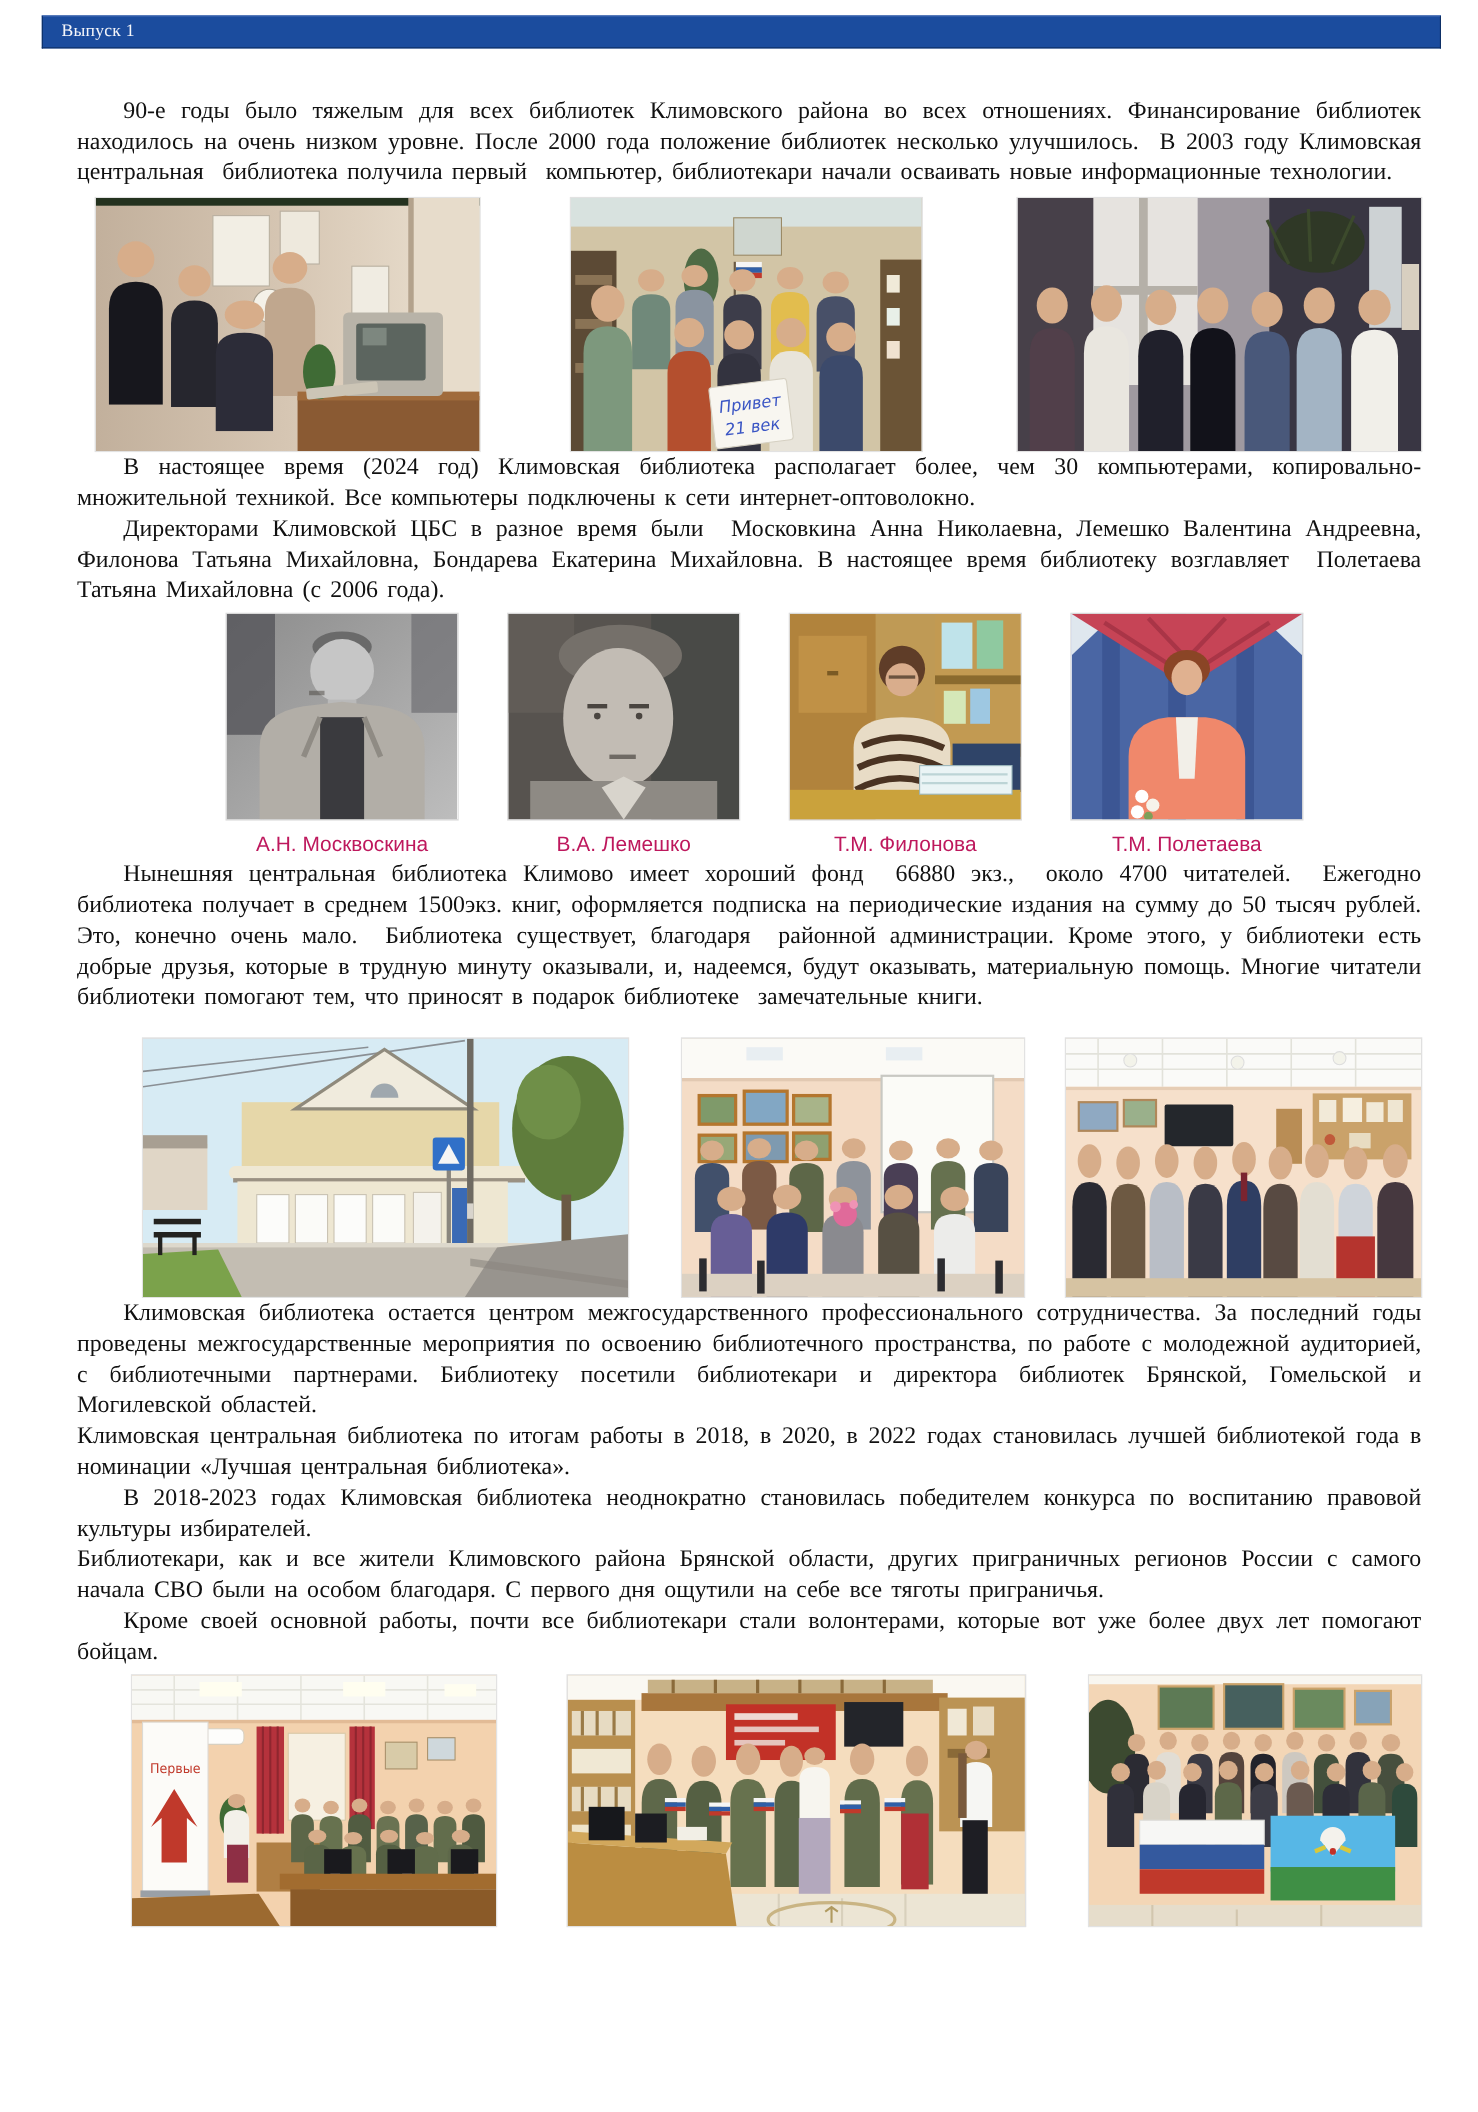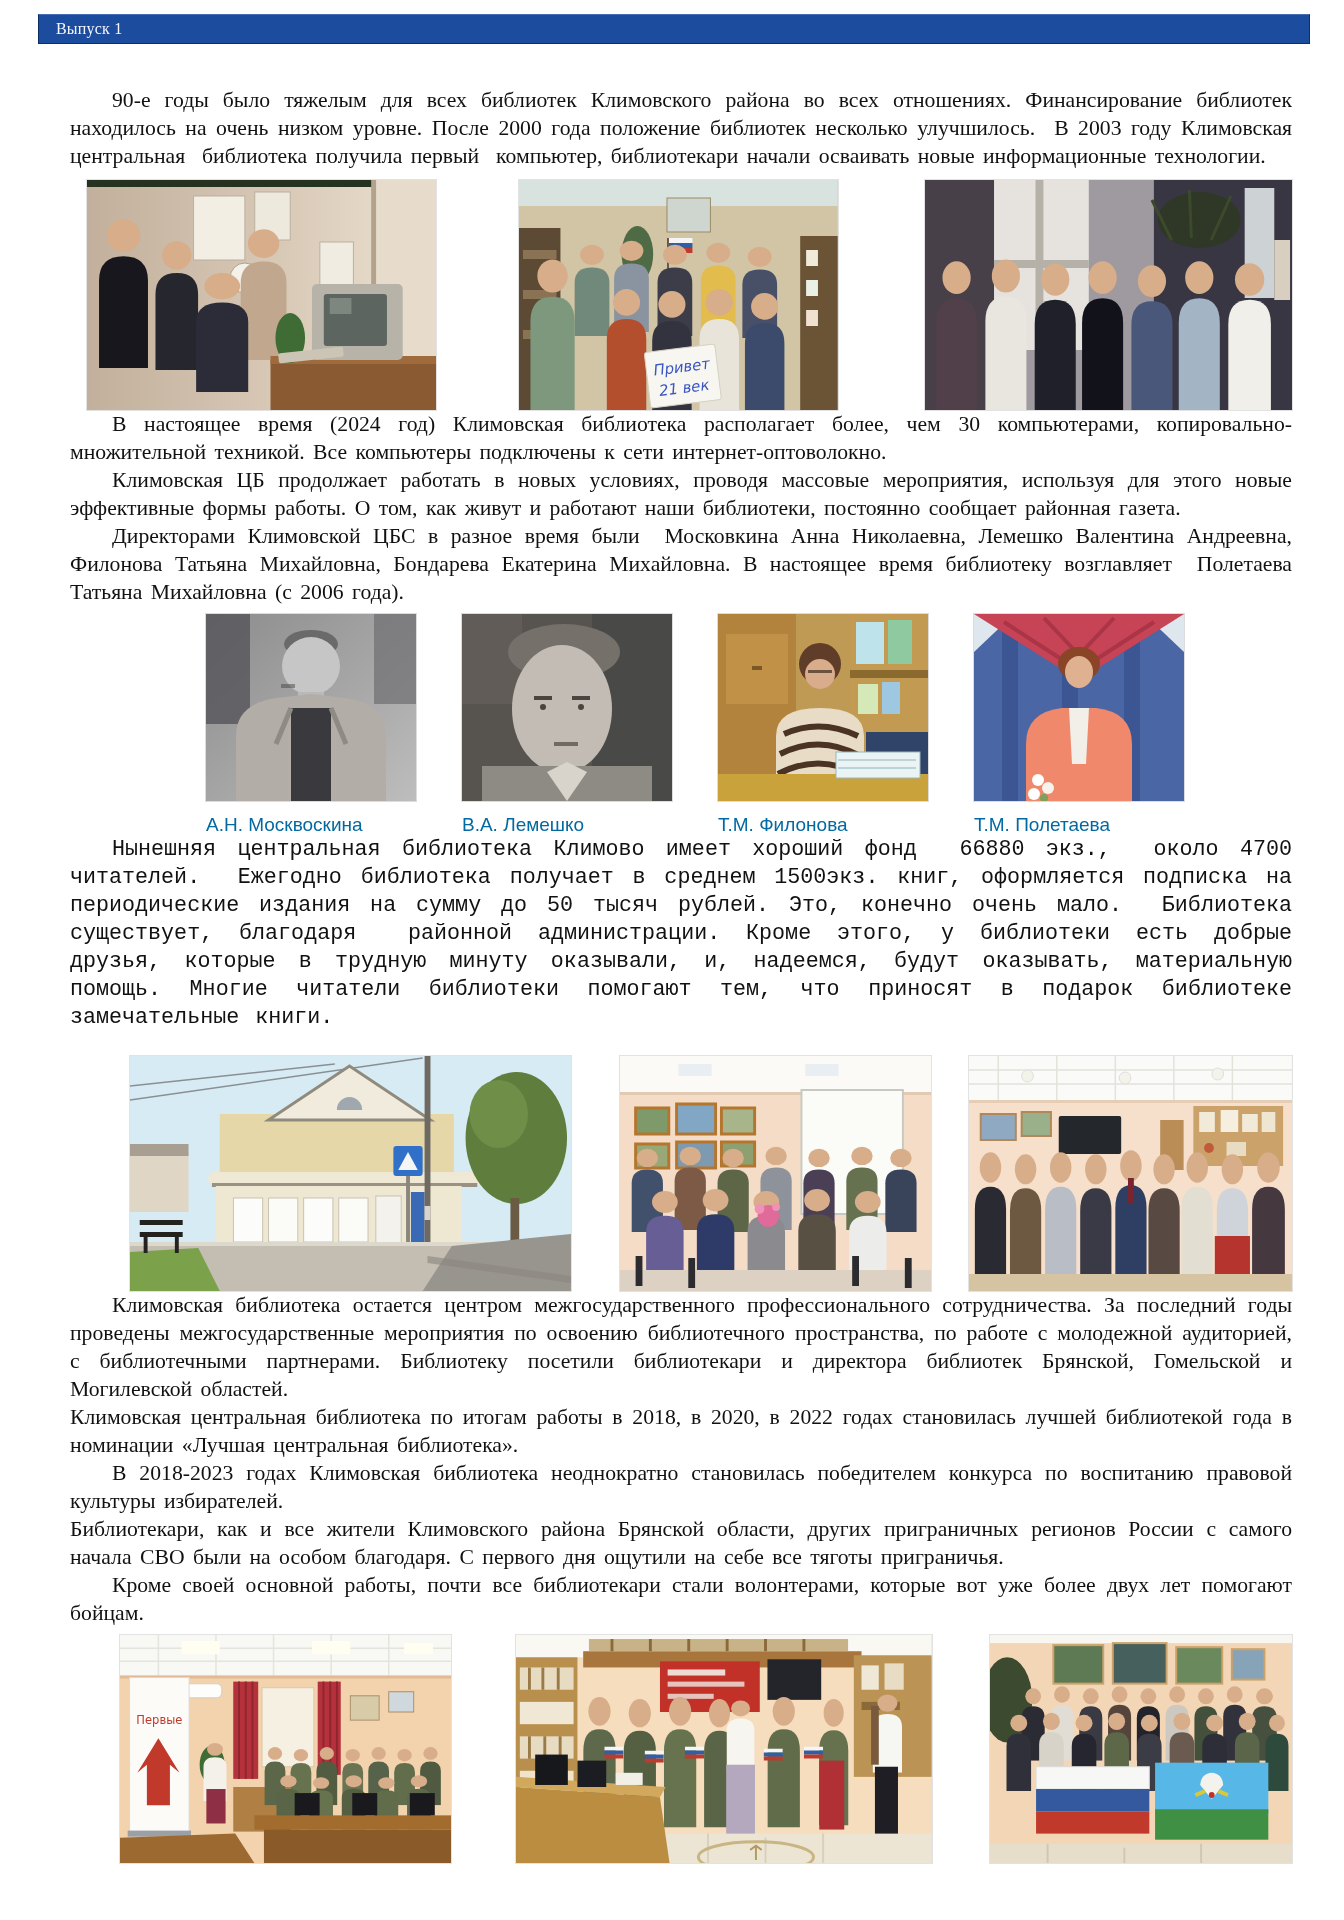--- a/index.html
+++ b/index.html
@@ -18,23 +18,23 @@
   .ph{height:100%;position:relative;overflow:hidden;box-shadow:0 0 0 1px #e2e2e2;background:#ddd;}
   .ph svg,.pimg svg{display:block;width:100%;height:100%;}
   .row1{margin-top:10px;height:230px;}
   .row1 .ph:nth-child(1){width:354px;margin-left:17px;}
   .row1 .ph:nth-child(2){width:323px;margin-left:83px;}
   .row1 .ph:nth-child(3){width:372px;margin-left:87px;}
   .mt-p2{margin-top:17px;}
   .portraits{display:flex;gap:46px;justify-content:center;transform:translateX(14px);margin-top:8px;}
   .portrait{width:210px;margin:0;}
   .pimg{height:187px;position:relative;overflow:hidden;box-shadow:0 0 0 1px #dcdcdc;}
-  .portrait figcaption{margin-top:13px;text-align:left;
-        font-family:"Liberation Sans",sans-serif;font-size:19px;color:#0369a1;}
-  .mt-p5{margin-top:16px;font-family:Liberation Mono, monospace;}
+  .portrait figcaption{margin-top:13px;text-align:center;
+        font-family:"Liberation Sans",sans-serif;font-size:19px;color:#be185d;}
+  .mt-p5{margin-top:16px;}
   .row2{margin-top:24px;height:235px;}
   .row2 .ph:nth-child(1){width:452px;margin-left:60px;}
   .row2 .ph:nth-child(2){width:319px;margin-left:49px;}
   .row2 .ph:nth-child(3){width:331px;margin-left:38px;}
   .mt-p6{margin-top:20px;}
   .row3{margin-top:8px;height:228px;gap:29px;}
   .row3 .ph:nth-child(1){width:345px;margin-left:50px;}
   .row3 .ph:nth-child(2){width:433px;margin-left:36px;}
   .row3 .ph:nth-child(3){width:315px;margin-left:29px;}
   .defs-holder{position:absolute;width:0;height:0;overflow:hidden;}
@@ -148,21 +148,20 @@
           <use href="#prs" x="106" y="82" width="52" height="148" color="#20202b"></use>
           <use href="#prs" x="154" y="80" width="52" height="150" color="#12121a"></use>
           <use href="#prs" x="204" y="84" width="52" height="146" color="#49587a"></use>
           <use href="#prs" x="252" y="80" width="52" height="150" color="#a3b4c4"></use>
           <use href="#prs" x="302" y="82" width="54" height="148" color="#f1efe9"></use>
         </svg>
       </figure>
     </div>
 
     <p class="para mt-p2">В настоящее время (2024 год) Климовская библиотека располагает более, чем 30 компьютерами, копировально-множительной техникой. Все компьютеры подключены к сети интернет-оптоволокно.</p>
-    <p class="para">Климовская ЦБ продолжает работать в новых условиях, проводя массовые мероприятия, используя для этого новые эффективные формы работы. О том, как живут и работают наши библиотеки, постоянно сообщает районная газета.</p>
     <p class="para">Директорами Климовской ЦБС в разное время были  Московкина Анна Николаевна, Лемешко Валентина Андреевна, Филонова Татьяна Михайловна, Бондарева Екатерина Михайловна. В настоящее время библиотеку возглавляет  Полетаева Татьяна Михайловна (с 2006 года).</p>
 
     <div class="portraits">
       <figure class="portrait">
         <div class="pimg">
           <svg viewBox="0 0 210 187" preserveAspectRatio="none">
             <defs>
                 <linearGradient id="g21" x1="0" y1="0" x2="1" y2="1">
               <stop offset="0" stop-color="#8c8c8c"></stop>
                   <stop offset="1" stop-color="#bdbdbd"></stop>

